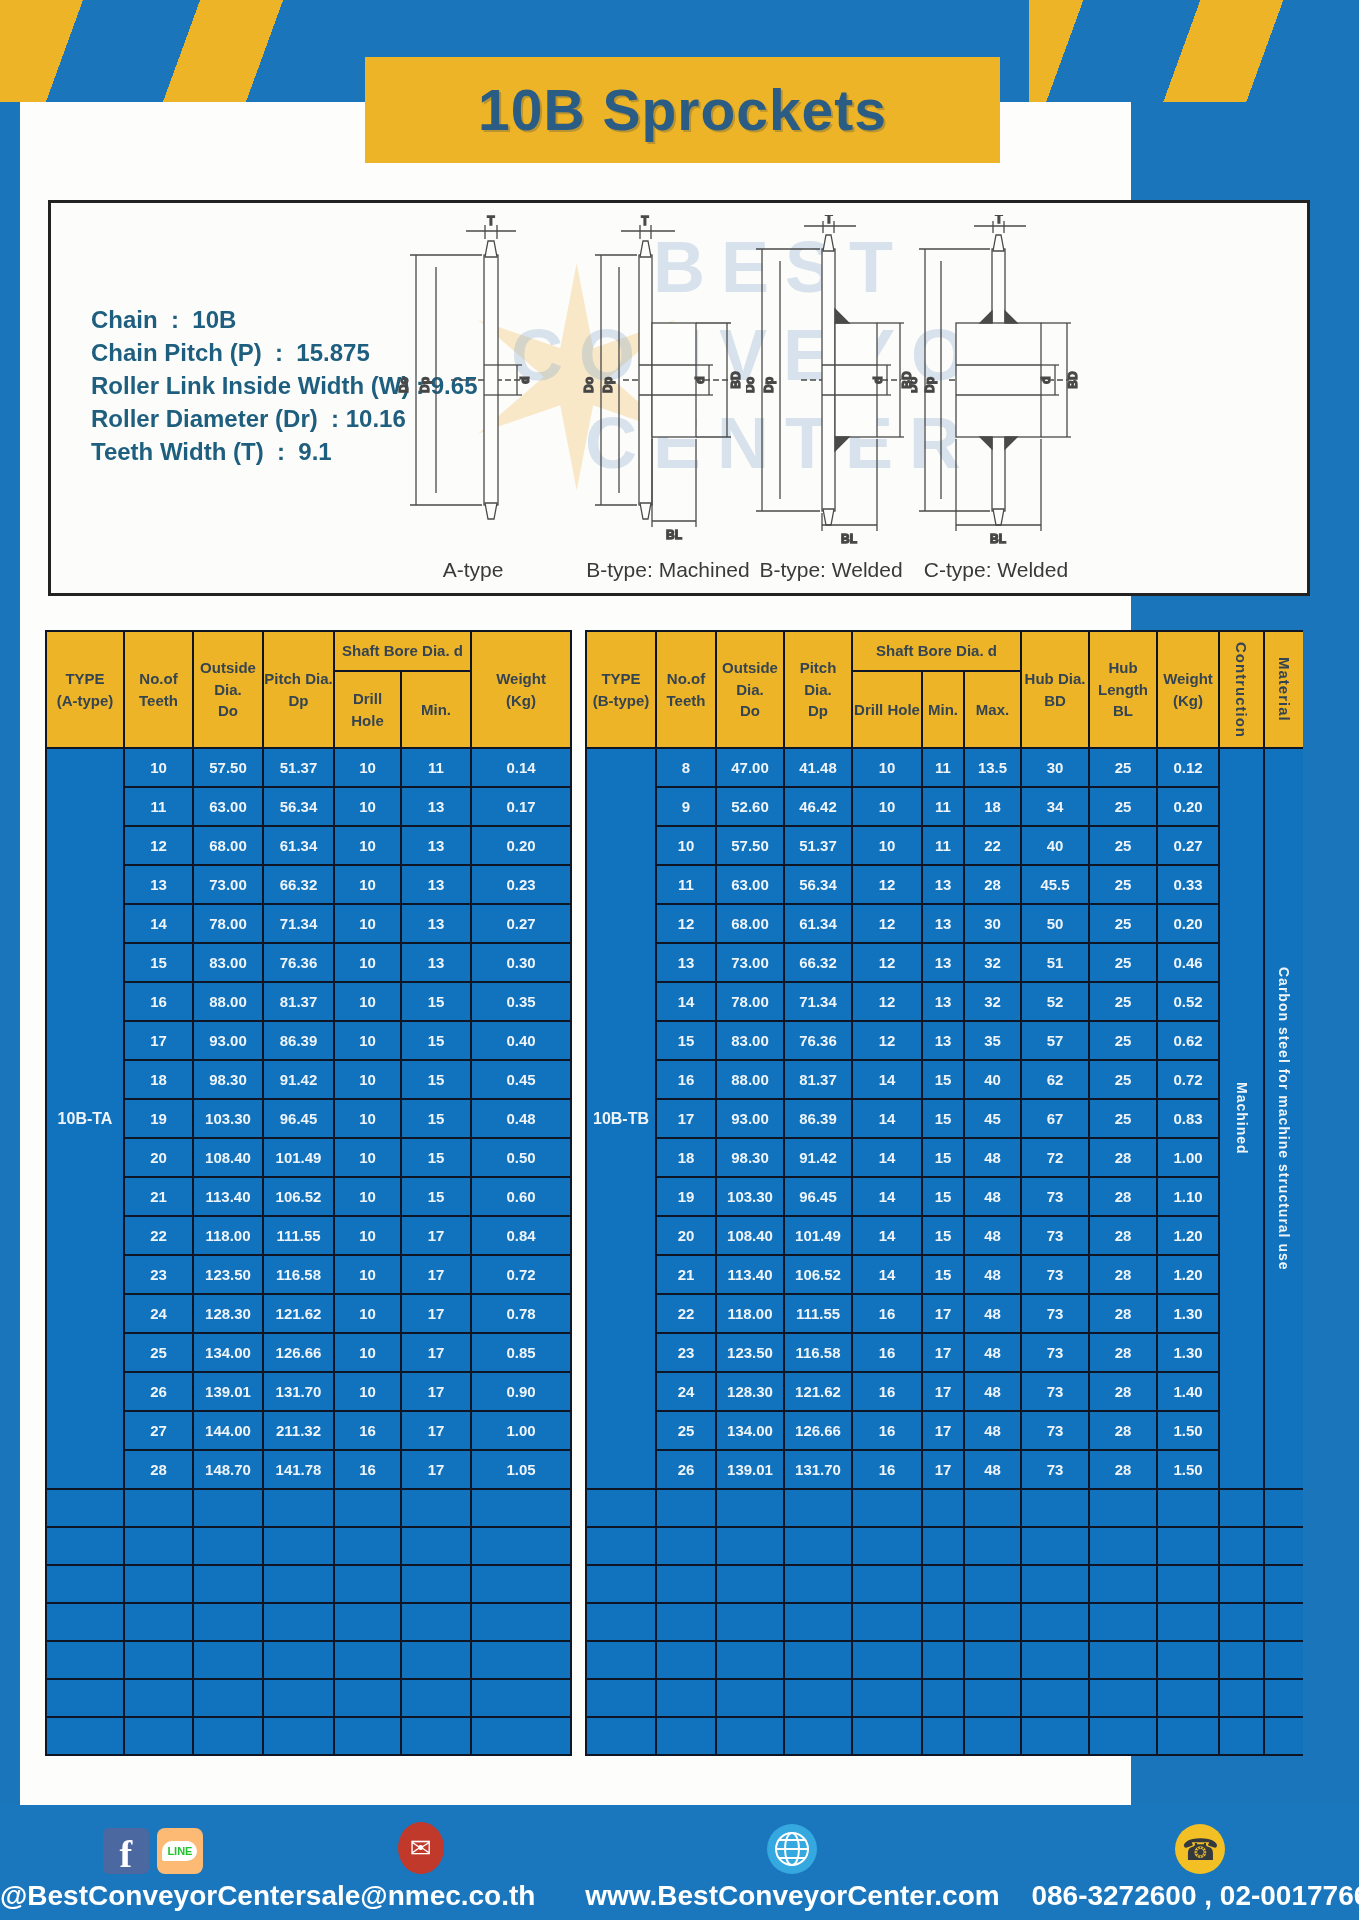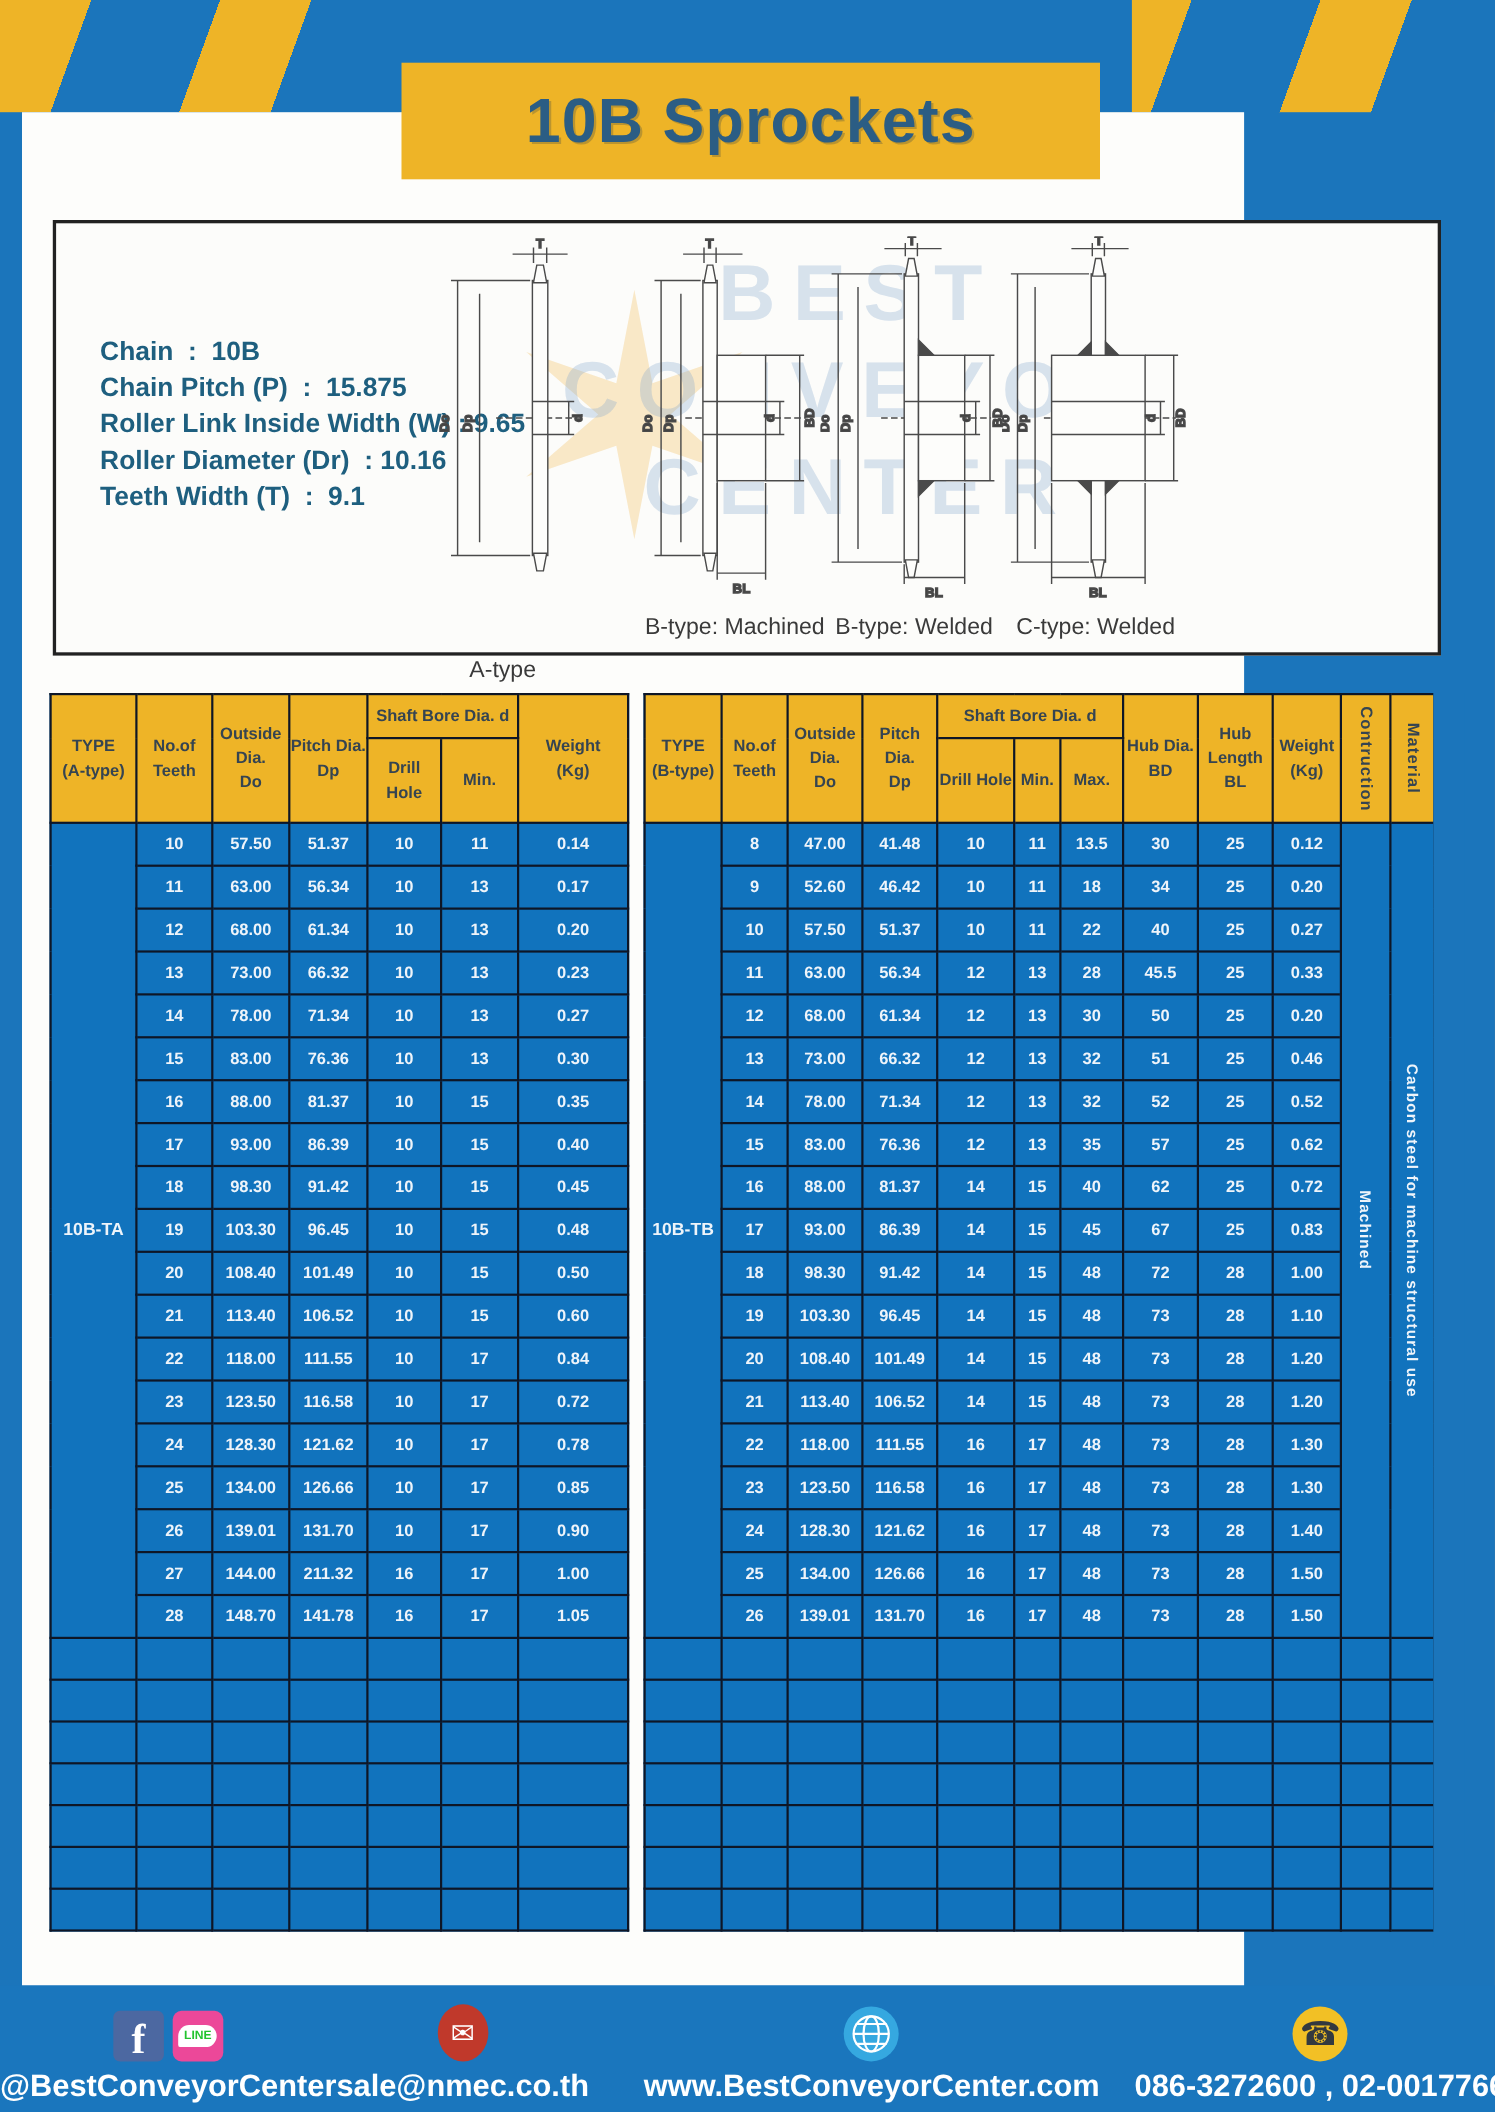--- a/index.html
+++ b/index.html
@@ -50,21 +50,21 @@
   .footer{position:absolute;left:0;bottom:0;width:100%;height:115px;background:#1a76bd;
     display:flex;align-items:stretch;}
   .footer-sec{display:flex;flex-direction:column;align-items:center;justify-content:flex-end;
     padding-bottom:8px;gap:6px;}
   .footer-sec .txt{color:#fff;font-weight:bold;font-size:28px;white-space:nowrap;}
   .divider{width:9px;background:#f0c02e;margin:10px 0;}
   .icon-row{display:flex;gap:8px;align-items:center;}
   .fb-icon{width:46px;height:46px;background:#4c68a1;border-radius:6px;color:#fff;
     font-weight:bold;font-size:38px;display:flex;align-items:flex-end;justify-content:center;
     line-height:40px;font-family:"Liberation Serif",serif;}
-  .line-icon{width:46px;height:46px;background:#ec4899;border-radius:8px;
+  .line-icon{width:46px;height:46px;background:#fdba74;border-radius:8px;
     display:flex;align-items:center;justify-content:center;}
   .line-bubble{background:#fff;border-radius:10px 10px 10px 2px;padding:4px 5px;
     color:#22c32e;font-size:11px;font-weight:bold;}
   .mail-icon{width:46px;height:52px;background:#c0392b;border-radius:50%;
     display:flex;align-items:center;justify-content:center;color:#fff;font-size:26px;}
   .globe-icon{width:50px;height:50px;border-radius:50%;background:#35a8e0;
     display:flex;align-items:center;justify-content:center;}
   .phone-icon{width:50px;height:50px;border-radius:50%;background:#f2c025;
     display:flex;align-items:center;justify-content:center;color:#33393f;font-size:30px;}
 </style>
@@ -223,21 +223,21 @@
           <line x1="45" y1="310" x2="130" y2="310"></line>
           <text x="88" y="8" text-anchor="middle">T</text>
           <text transform="rotate(-90 6 170)" x="6" y="170" text-anchor="middle">Do</text>
           <text transform="rotate(-90 23 170)" x="23" y="170" text-anchor="middle">Dp</text>
           <text transform="rotate(-90 139 165)" x="139" y="165" text-anchor="middle">d</text>
           <text transform="rotate(-90 166 165)" x="166" y="165" text-anchor="middle">BD</text>
           <text x="87" y="328" text-anchor="middle">BL</text>
         </svg>
       </div>
 
-      <div class="dia-caption" style="left:326px;width:160px;margin-top:39px;">A-type</div>
+      <div class="dia-caption" style="left:342px;width:160px;">A-type</div>
       <div class="dia-caption" style="left:522px;width:190px;">B-type: Machined</div>
       <div class="dia-caption" style="left:690px;width:180px;">B-type: Welded</div>
       <div class="dia-caption" style="left:855px;width:180px;">C-type: Welded</div>
     </div>
 
     <table class="spec-table table-a" id="table-a">
       <colgroup>
         <col style="width:78px">
           <col style="width:69px">
           <col style="width:70px">

